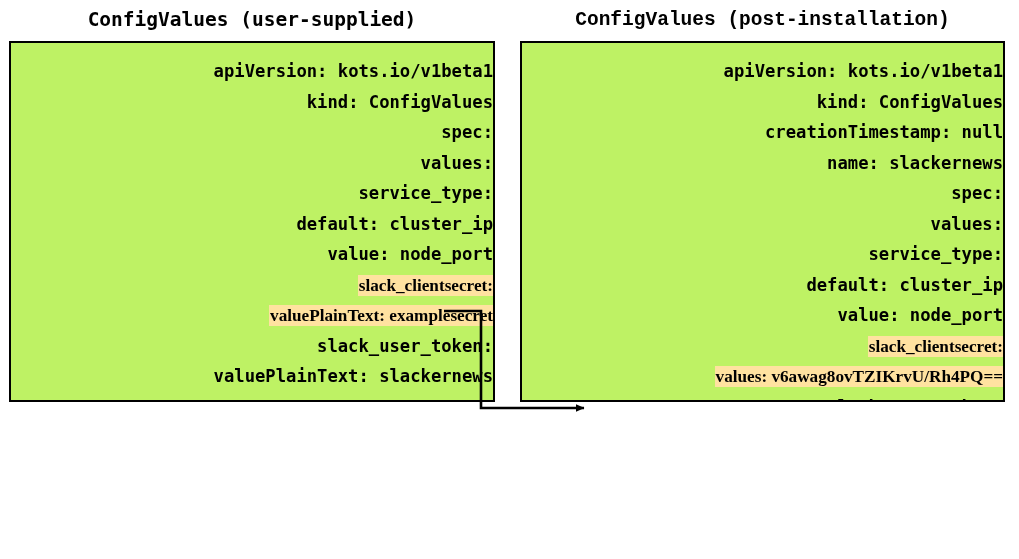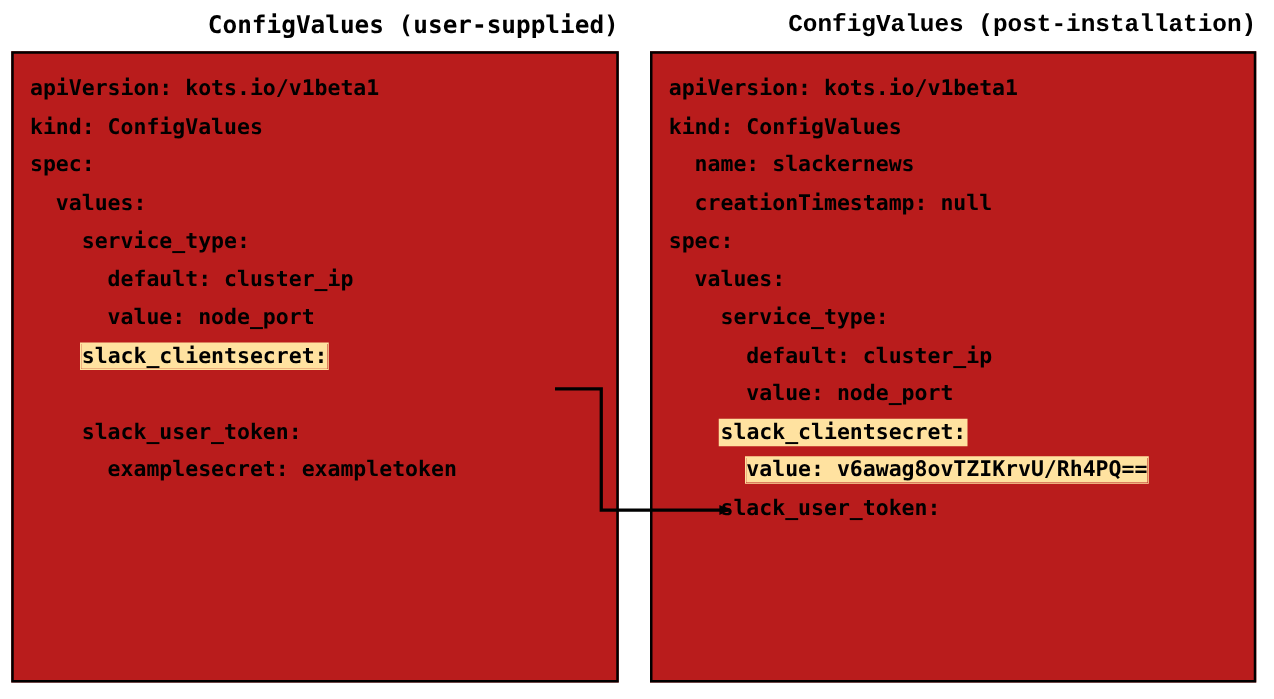--- a/index.html
+++ b/index.html
@@ -23,36 +23,37 @@
 
   
   .panel-title {
     position: absolute;
     top: 8px;
     font-family: "DejaVu Sans Mono", "Liberation Mono", monospace;
     font-size: 19.5px;
     font-weight: bold;
     color: #000000;
     letter-spacing: 0px;
-    text-align: right;
+    text-align: center;
     white-space: pre;
     line-height: 24px;
   }
   .panel-title.left  { left: 9px;   width: 486px; }
   .panel-title.right { left: 520px; width: 485px; font-family: Liberation Mono, monospace; }
 
   
   .code-box {
     position: absolute;
     top: 41px;
-    height: 505px;
+    height: 361px;
     box-sizing: border-box;
-    background: #b91c1c;
+    background: #bef264;
     border: 2px solid #000000;
     overflow: hidden;
+    text-align: right;
   }
   .code-box.left  { left: 9px;   width: 486px; }
   .code-box.right { left: 520px; width: 485px; }
 
   .code-lines {
     position: absolute;
     left: 0;
     top: 13px;
     width: 100%;
   }
@@ -69,20 +70,21 @@
     box-sizing: border-box;
   }
 
   .code-line .seg {
     display: inline;
     white-space: pre;
   }
   .code-line .seg.hl {
     background: #ffe2a0;
     box-shadow: 0 0 0 1px #ffe2a0;
+    font-family: Liberation Serif, serif;
   }
 
   
   .connector {
     position: absolute;
     left: 0;
     top: 0;
     width: 1019px;
     height: 559px;
     pointer-events: none;
@@ -98,41 +100,41 @@
   <div class="code-box left">
     <div class="code-lines" id="left-lines">
         <div class="code-line"><span class="seg">apiVersion: kots.io/v1beta1</span></div>
         <div class="code-line"><span class="seg">kind: ConfigValues</span></div>
         <div class="code-line"><span class="seg">spec:</span></div>
         <div class="code-line"><span class="seg">  values:</span></div>
         <div class="code-line"><span class="seg">    service_type:</span></div>
         <div class="code-line"><span class="seg">      default: cluster_ip</span></div>
         <div class="code-line"><span class="seg">      value: node_port</span></div>
         <div class="code-line"><span class="seg">    </span><span class="seg hl">slack_clientsecret:</span></div>
-        <div class="code-line"><span class="seg">      </span></div>
+        <div class="code-line"><span class="seg">      </span><span class="seg hl">valuePlainText: examplesecret</span></div>
         <div class="code-line"><span class="seg">    slack_user_token:</span></div>
-        <div class="code-line"><span class="seg">      examplesecret: exampletoken</span></div>
+        <div class="code-line"><span class="seg">      valuePlainText: slackernews</span></div>
       </div>
   </div>
 
   <div class="panel-title right">ConfigValues (post-installation)</div>
 
   <div class="code-box right">
     <div class="code-lines" id="right-lines">
         <div class="code-line"><span class="seg">apiVersion: kots.io/v1beta1</span></div>
         <div class="code-line"><span class="seg">kind: ConfigValues</span></div>
+        <div class="code-line"><span class="seg">  creationTimestamp: null</span></div>
         <div class="code-line"><span class="seg">  name: slackernews</span></div>
-        <div class="code-line"><span class="seg">  creationTimestamp: null</span></div>
         <div class="code-line"><span class="seg">spec:</span></div>
         <div class="code-line"><span class="seg">  values:</span></div>
         <div class="code-line"><span class="seg">    service_type:</span></div>
         <div class="code-line"><span class="seg">      default: cluster_ip</span></div>
         <div class="code-line"><span class="seg">      value: node_port</span></div>
         <div class="code-line"><span class="seg">    </span><span class="seg hl">slack_clientsecret:</span></div>
-        <div class="code-line"><span class="seg">      </span><span class="seg hl">value: v6awag8ovTZIKrvU/Rh4PQ==</span></div>
+        <div class="code-line"><span class="seg">      </span><span class="seg hl">values: v6awag8ovTZIKrvU/Rh4PQ==</span></div>
         <div class="code-line"><span class="seg">    slack_user_token:</span></div>
       </div>
   </div>
 
   <svg class="connector" viewBox="0 0 1019 559" width="1019" height="559">
     <defs>
       <marker id="arrowhead" markerWidth="9" markerHeight="8" refX="8.5" refY="4" orient="auto" markerUnits="userSpaceOnUse">
         <path d="M0,0 L9,4 L0,8 Z" fill="#000000"></path>
       </marker>
     </defs>

